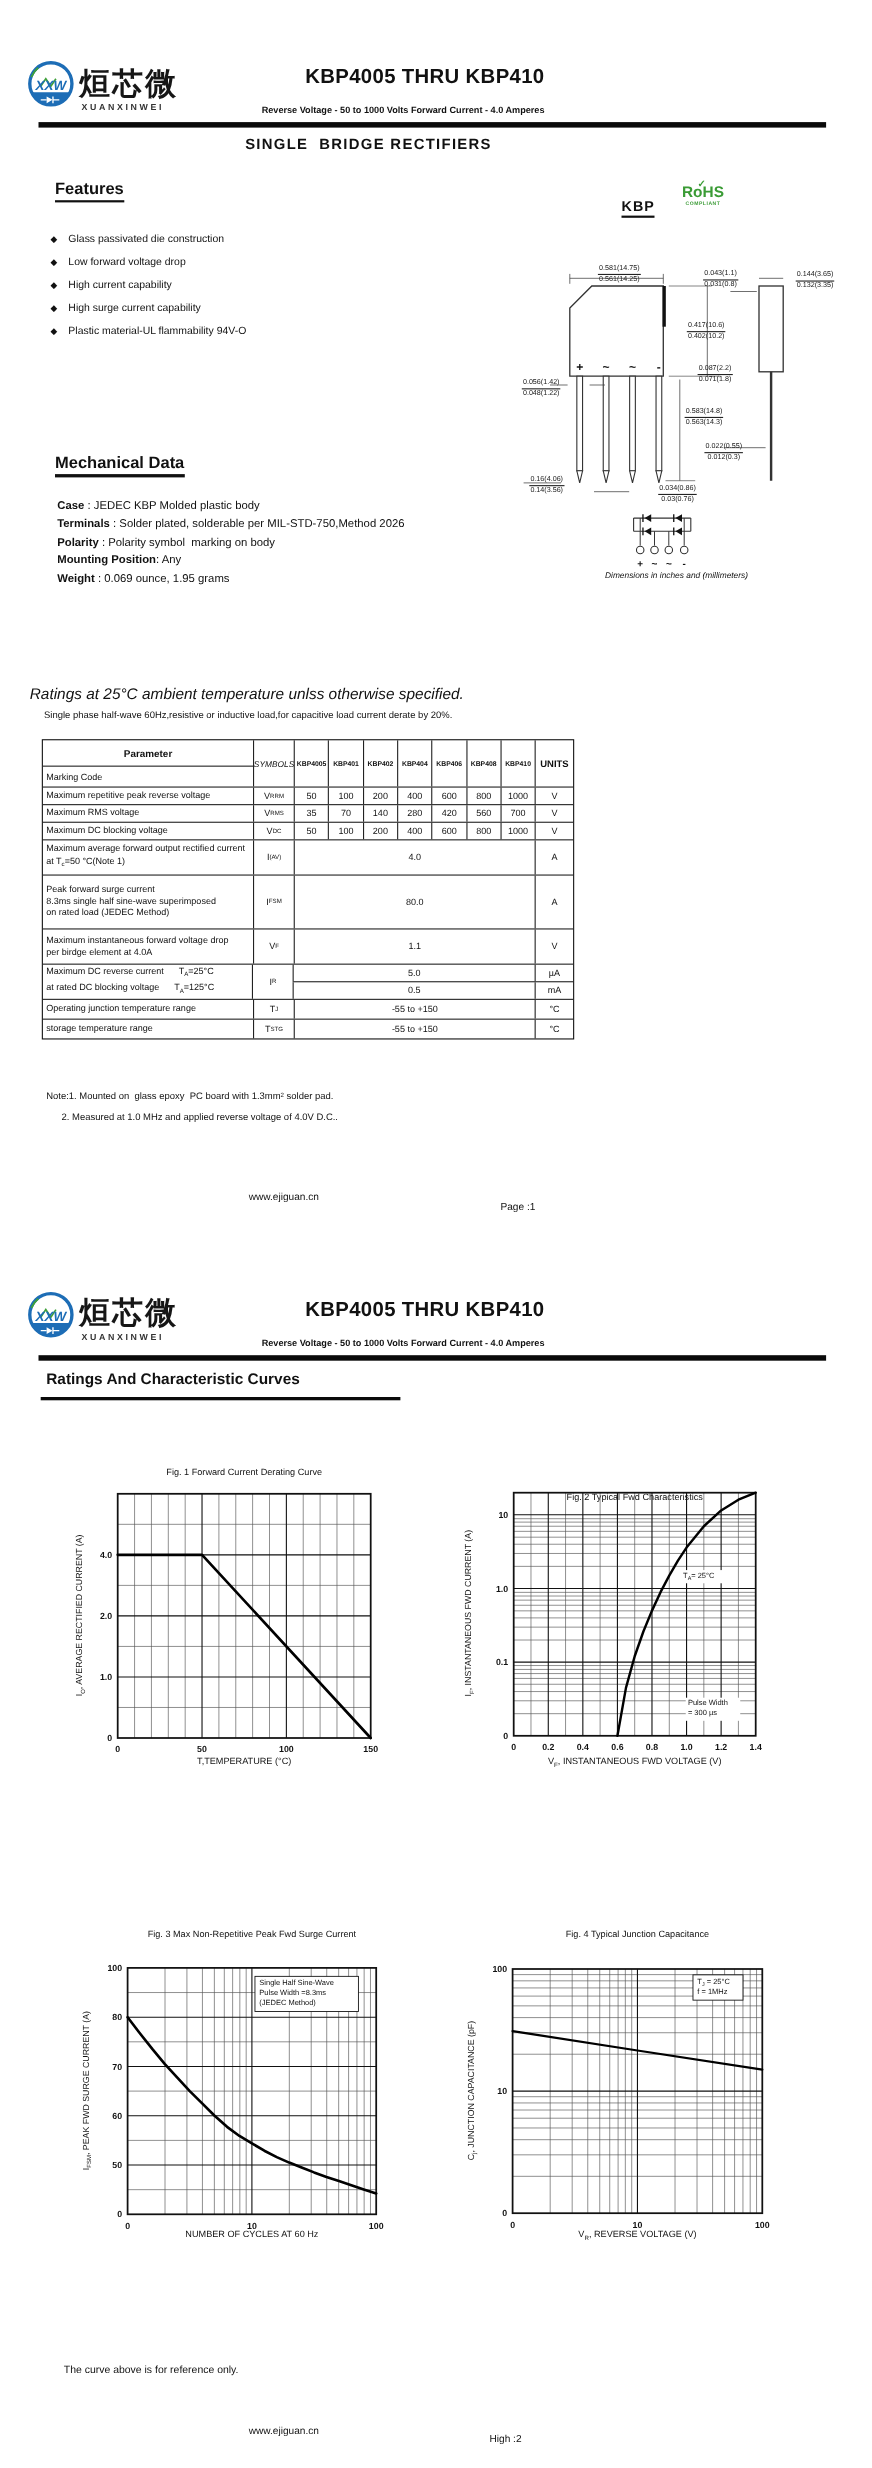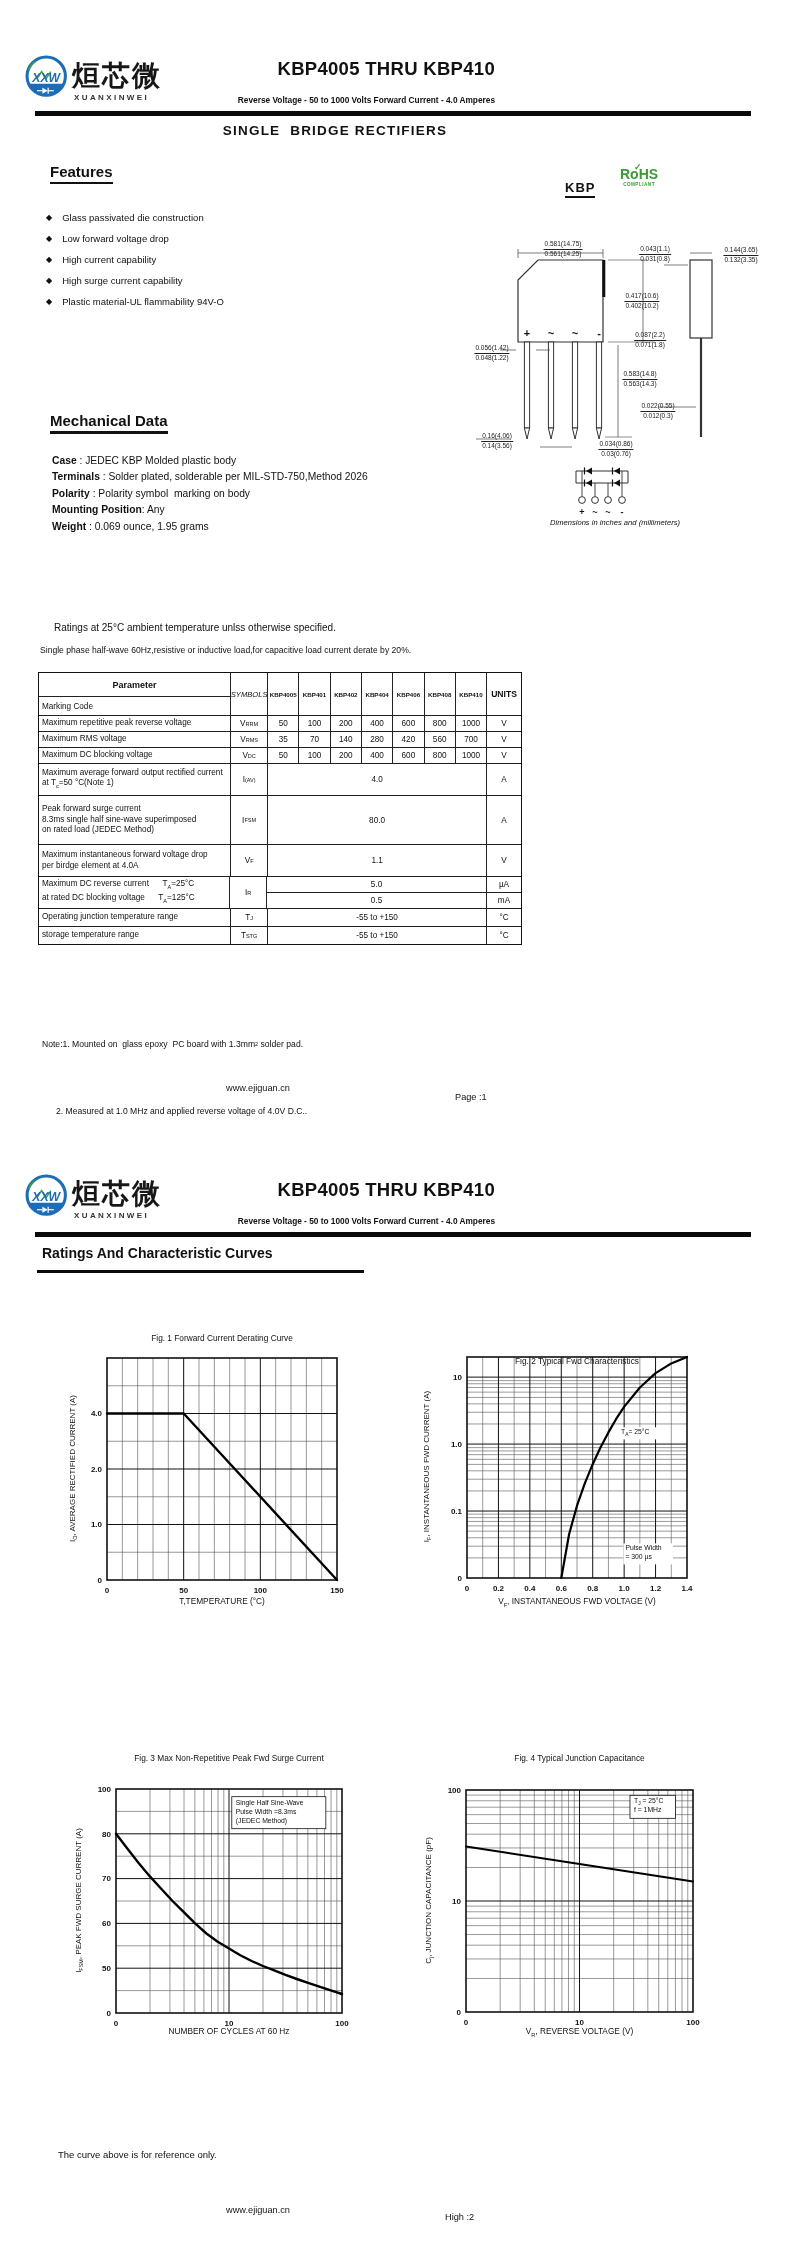--- a/index.html
+++ b/index.html
@@ -36,21 +36,21 @@
   #pkg-svg{left:440px;top:225px;}
   .dim{position:absolute;transform:translateX(-50%);font-size:6.5px;line-height:8.6px;text-align:center;white-space:nowrap;color:#222;}
   .dim .dt{border-bottom:.7px solid #222;padding:0 1px;}
   #pkg-caption{left:495px;top:518px;width:240px;text-align:center;font-style:italic;font-size:7.6px;}
   
   #mech-h{left:50px;top:412px;font-size:15px;font-weight:bold;border-bottom:3px solid #111;padding-bottom:2px;}
   #mech-lines{left:52px;top:452px;font-size:10.3px;}
   .mline{height:16.5px;display:flex;align-items:center;white-space:pre;}
   
   #rat-h{left:38px;top:588px;font-size:15.5px;font-weight:bold;border-bottom:2.6px solid #111;padding-bottom:3px;}
-  #intro1{left:54px;top:622px;font-size:10px;}
+  #intro1{left:27px;top:622px;font-size:14px;font-style:italic;}
   #intro2{left:40px;top:645px;font-size:8.6px;}
   #ratings-table{position:absolute;left:38px;top:672px;width:484px;border:1.6px solid #111;background:#fff;font-size:8.2px;}
   .trow{display:flex;border-top:1px solid #222;width:100%;}
   .trow:first-child{border-top:none;}
   .tc{border-left:1px solid #222;display:flex;align-items:center;justify-content:center;text-align:center;}
   .tc:first-child{border-left:none;}
   .cv{width:31.43px;}
   .cu{width:35px;}
   .cp{width:192px;flex-direction:column;align-items:flex-start;justify-content:center;text-align:left;padding-left:3px;}
   .cp div{line-height:10.5px;white-space:pre;}
@@ -58,21 +58,21 @@
   .hp{flex-direction:column;align-items:stretch;padding:0;}
   .ph{font-weight:bold;height:24px;display:flex;align-items:center;justify-content:center;border-bottom:1px solid #222;font-size:9px;}
   .pm{height:18px;display:flex;align-items:center;padding-left:3px;}
   .ph2{font-size:6.2px;font-weight:bold;}
   .un{font-weight:bold;font-size:8.6px;}
   .tsplit{display:flex;flex-direction:column;width:255px;}
   .tsr{display:flex;flex:1;}
   .tsr + .tsr{border-top:1px solid #222;}
   .tsr .tc{border-left:1px solid #222;}
   #notes{left:42px;top:986px;font-size:8.6px;}
-  .note{height:19px;display:flex;align-items:center;white-space:pre;margin-top:48px;}
+  .note{height:19px;display:flex;align-items:center;white-space:pre;}
   
   .fsite{position:absolute;width:200px;text-align:center;font-size:9.2px;}
   .fpage{position:absolute;font-size:9.2px;}
   #f1site{left:158px;top:1083px;} #f1page{left:455px;top:1092px;}
   #f2site{left:158px;top:2205px;} #f2page{left:445px;top:2212px;}
   
   #p2-h{left:42px;top:1245px;font-size:14px;font-weight:bold;}
   #p2-rule{position:absolute;left:37px;top:1270px;width:327px;height:3.2px;background:#0a0a0a;}
   .ftitle{position:absolute;text-align:center;font-size:8.3px;color:#111;}
   .xlab{position:absolute;text-align:center;font-size:8.3px;color:#111;}

